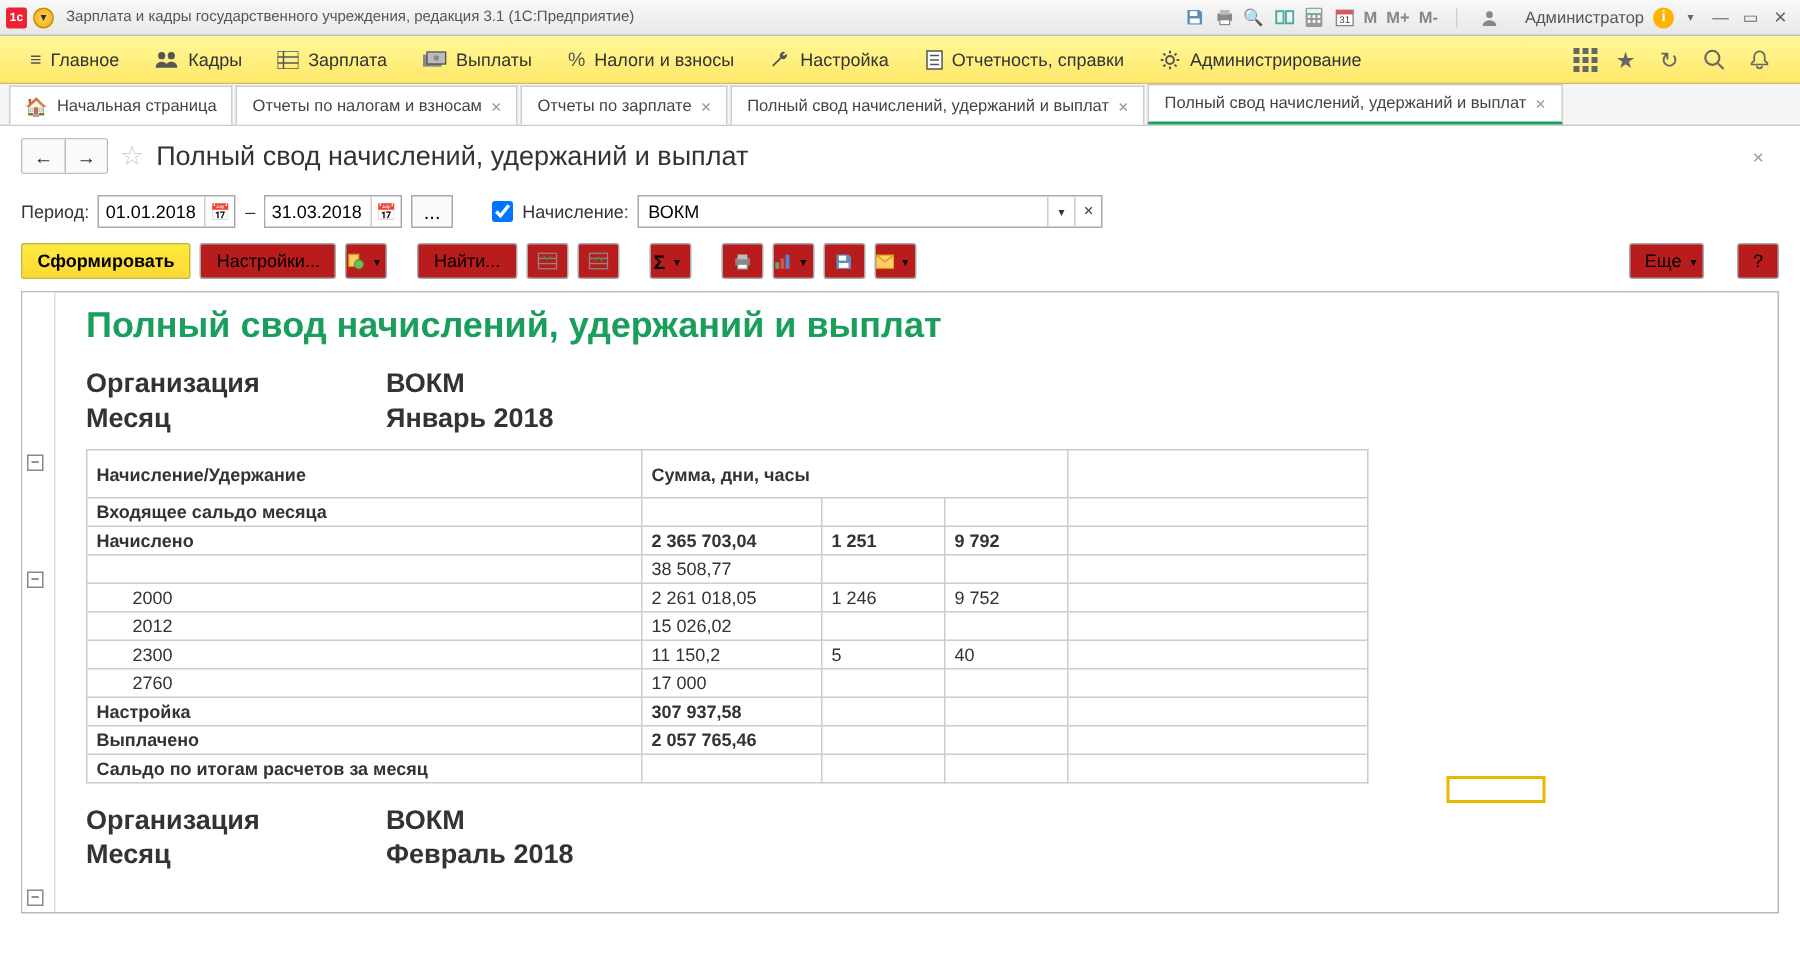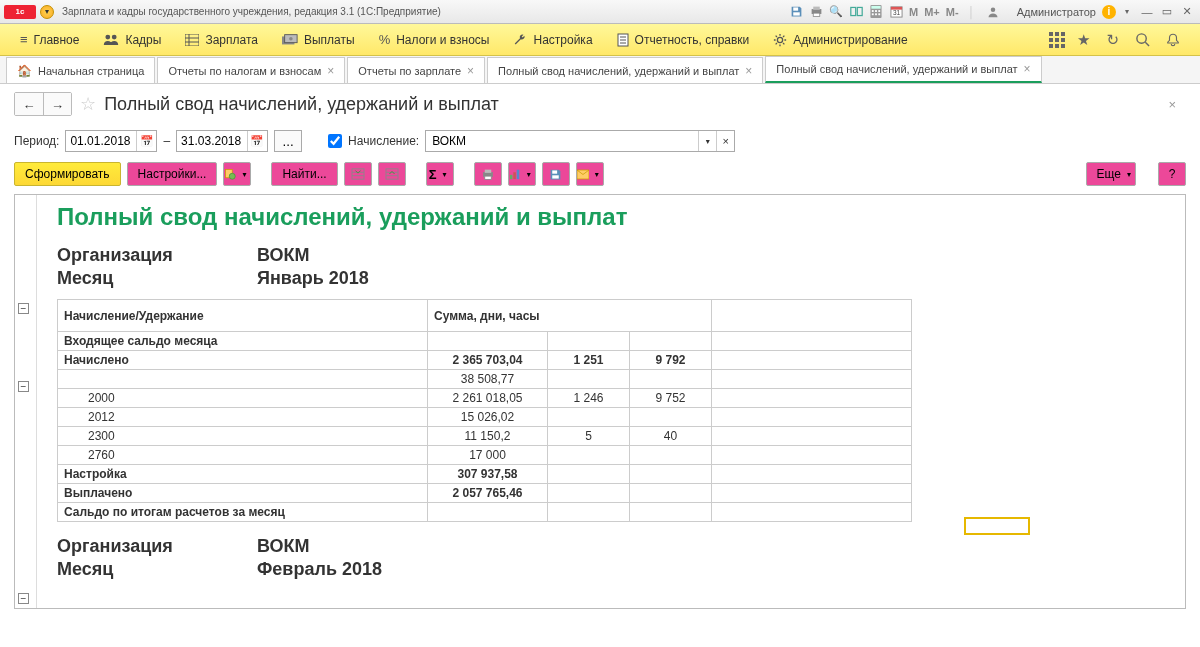--- a/index.html
+++ b/index.html
@@ -1,19 +1,19 @@
 <!DOCTYPE html>
 <html><head>
 <meta charset="utf-8">
 <style>
 *{box-sizing:border-box;margin:0;padding:0;font-family:Arial,sans-serif}
 body{background:#fff;font-size:11px;color:#333}
 .topbar{height:24px;background:linear-gradient(#f8f8f8,#e8e8e8);border-bottom:1px solid #bbb;display:flex;align-items:center;padding:0 4px}
 .topbar-left{display:flex;align-items:center;gap:4px}
-.logo-ico{width:32px;height:14px;background:#e23;border-radius:2px;font-size:8px;color:#fff;display:flex;align-items:center;justify-content:center;font-weight:bold}
+.logo-ico{width:14px;height:14px;background:#e23;border-radius:2px;font-size:8px;color:#fff;display:flex;align-items:center;justify-content:center;font-weight:bold}
 .logo-arrow{width:14px;height:14px;border-radius:50%;background:radial-gradient(circle,#ffd54f,#f9a825);border:1px solid #c49000;display:flex;align-items:center;justify-content:center;font-size:8px}
 .topbar-title{font-size:10px;color:#555;margin-left:4px}
 .topbar-right{margin-left:auto;display:flex;align-items:center;gap:2px}
 .topbar-btn{width:18px;height:18px;display:flex;align-items:center;justify-content:center;font-size:11px;color:#666;cursor:pointer}
 .mtxt{font-size:11px;font-weight:bold;color:#888;padding:0 2px;cursor:pointer}
 .admin-box{display:flex;align-items:center;gap:18px;padding:0 4px;font-size:11px;color:#555}
 .info-ico{width:14px;height:14px;border-radius:50%;background:#ffb300;color:#fff;display:flex;align-items:center;justify-content:center;font-size:10px;font-weight:bold}
 .mainmenu{height:32px;background:linear-gradient(#fff89a,#ffe869);border-bottom:1px solid #d4c24a;display:flex;align-items:center;padding:0 8px}
 .menu-item{display:flex;align-items:center;gap:6px;padding:0 12px;height:32px;cursor:pointer;font-size:12px;color:#333}
 .menu-ico{font-size:13px;color:#555}
@@ -37,42 +37,42 @@
 .date-inp{display:flex;align-items:center;border:1px solid #aaa;height:22px}
 .date-inp input{border:none;width:70px;padding:0 4px;font-size:12px;outline:none}
 .cal-btn{width:20px;height:20px;display:flex;align-items:center;justify-content:center;border-left:1px solid #ccc;cursor:pointer;font-size:11px}
 .dots-btn{width:28px;height:22px;border:1px solid #aaa;background:#fafafa;cursor:pointer;display:flex;align-items:center;justify-content:center}
 .chk{width:14px;height:14px}
 .org-inp{display:flex;align-items:center;border:1px solid #aaa;height:22px;width:310px}
 .org-inp input{border:none;flex:1;padding:0 6px;font-size:12px;outline:none}
 .org-dd{width:18px;height:20px;border-left:1px solid #ccc;display:flex;align-items:center;justify-content:center;font-size:8px;cursor:pointer}
 .org-x{width:18px;height:20px;border-left:1px solid #ccc;display:flex;align-items:center;justify-content:center;font-size:11px;cursor:pointer}
 .toolbar{display:flex;align-items:center;padding:4px 14px 8px;gap:6px}
-.btn{height:24px;padding:0 10px;border:1px solid #aaa;background:#ec4899;cursor:pointer;font-size:12px;display:flex;align-items:center;gap:4px;border-radius:2px}
-.btn.primary{background:linear-gradient(#ffeb3b,#fdd835);border-color:#c9b52f;font-weight:normal}
+.btn{height:24px;padding:0 10px;border:1px solid #aaa;background:#b91c1c;cursor:pointer;font-size:12px;display:flex;align-items:center;gap:4px;border-radius:2px}
+.btn.primary{background:linear-gradient(#ffeb3b,#fdd835);border-color:#c9b52f;font-weight:bold}
 .btn.icon{padding:0;width:28px;justify-content:center}
 .btn.dd{padding-right:4px}
 .btn .caret{font-size:8px;margin-left:2px}
 .toolbar-right{margin-left:auto;display:flex;gap:22px}
 .report-wrap{margin:0 14px 10px;border:1px solid #bbb;height:415px;display:flex;position:relative}
 .tree-col{width:22px;border-right:1px solid #ddd;background:#fff;position:relative}
 .tree-toggle{position:absolute;left:3px;width:11px;height:11px;border:1px solid #888;background:#fff;font-size:10px;line-height:9px;text-align:center;cursor:pointer}
 .report-scroll{flex:1;overflow:auto;padding:8px 0 8px 20px;position:relative}
 .report-scroll::-webkit-scrollbar{width:14px}
 .report-scroll::-webkit-scrollbar-track{background:#f0f0f0}
 .report-scroll::-webkit-scrollbar-thumb{background:#c0c0c0;border:1px solid #aaa}
 .rpt-title{font-size:24px;font-weight:bold;color:#1a9e5c;margin-bottom:14px}
 .rpt-meta{display:flex;margin-bottom:2px}
 .rpt-meta-lbl{font-size:18px;font-weight:bold;width:200px}
 .rpt-meta-val{font-size:18px;font-weight:bold}
 .rpt-table{margin-top:10px;border-collapse:collapse;font-size:12px}
 .rpt-table td{border:1px solid #ccc;padding:2px 6px;vertical-align:top}
 .rpt-table .hdr td{font-weight:bold;height:32px;vertical-align:middle}
 .rpt-table .bold td{font-weight:bold}
-.rpt-table .num{text-align:center}
+.rpt-table .num{text-align:left}
 .col-name{width:370px}
 .col-sum{width:120px}
 .col-c2{width:82px}
 .col-c3{width:82px}
 .col-last{width:200px}
 .highlight{position:absolute;border:2px solid #e6b800;width:66px;height:18px;right:155px;top:322px;pointer-events:none}
 .indent1{padding-left:18px!important}
 .indent2{padding-left:30px!important}
 svg{display:block}
 </style>

